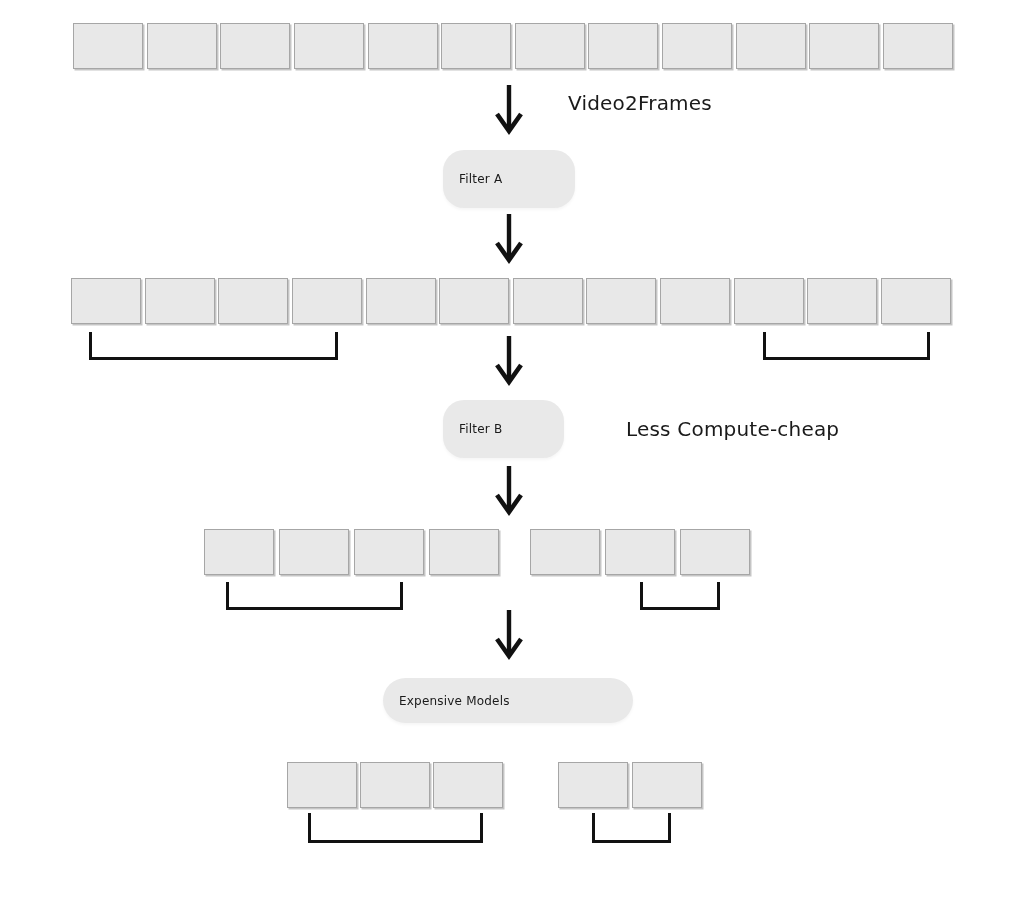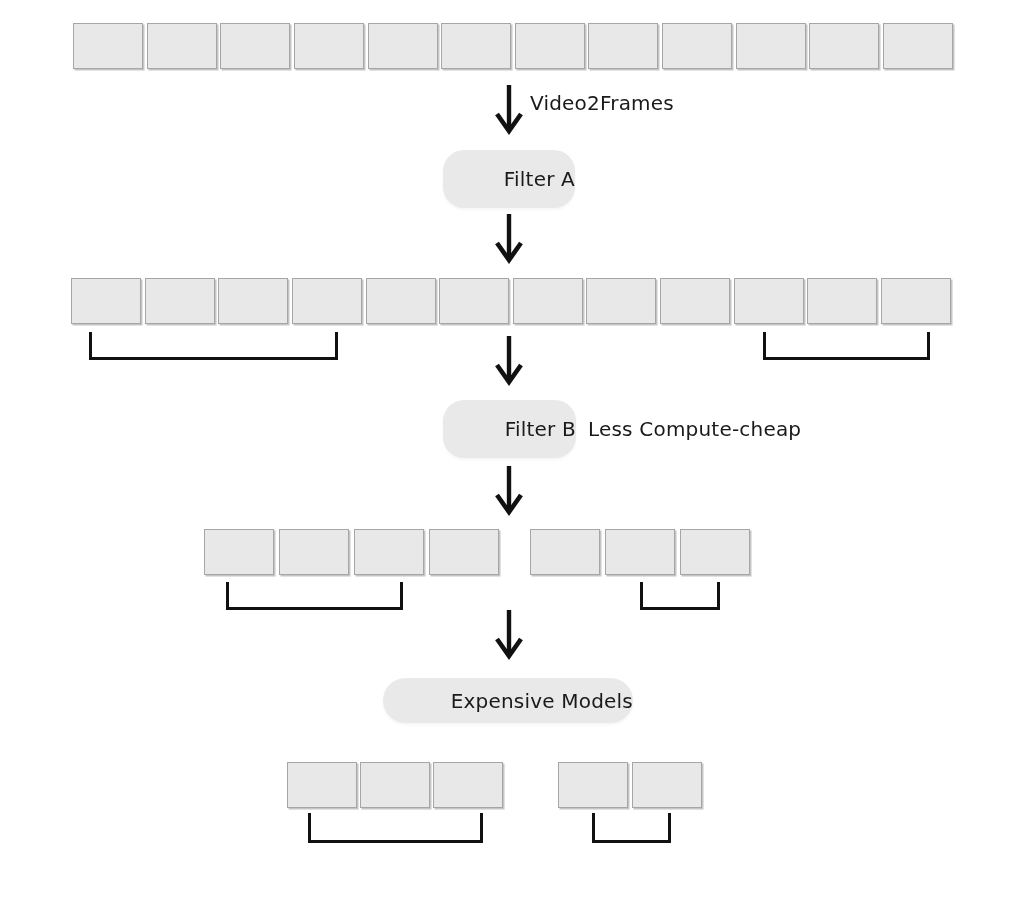--- a/index.html
+++ b/index.html
@@ -37,32 +37,33 @@
     position: absolute;
     border-left: 3px solid var(--line, #111);
     border-right: 3px solid var(--line, #111);
     border-bottom: 3px solid var(--line, #111);
   }
   .pill {
     position: absolute;
     background: var(--pill-fill, #e9e9e9);
     display: flex;
     align-items: center;
-    justify-content: flex-end;
-    font-size: 20px;
+    justify-content: flex-start;
+    font-size: 12px;
     letter-spacing: 0.2px;
     box-shadow: 0 2px 3px rgba(0,0,0,0.04);
     padding-left: 16px;
   }
   .side-label {
     position: absolute;
     font-size: 20px;
     line-height: 24px;
     white-space: nowrap;
     letter-spacing: 0.2px;
+    margin-left: 38px;
   }
   .arrow { position: absolute; }
   .arrow line, .arrow path { stroke: var(--line, #111); }
 </style>
 </head>
 <body>
 
 <div class="canvas">
 
   <div class="frames-row" style="left:73px; top:23px; width:880px;">
@@ -110,21 +111,21 @@
       <div class="frame"></div>
     </div>
   <div class="bracket" style="left:89px; top:332px; width:249px; height:28px;"></div>
   <div class="bracket" style="left:763px; top:332px; width:167px; height:28px;"></div>
 
   <svg class="arrow" style="left:494px; top:334px;" width="30" height="54" viewBox="0 0 30 54">
     <line x1="15" y1="2" x2="15" y2="46" stroke-width="4.4"></line>
     <path d="M3 31 L15 48 L27 31" fill="none" stroke-width="4.6"></path>
   </svg>
 
-  <div class="pill" style="left:443px; top:400px; width:133px; height:58px; border-radius:21px;">
+  <div class="pill" style="left:443px; top:400px; width:121px; height:58px; border-radius:21px;">
     <span>Filter B</span>
   </div>
   <div class="side-label" style="left:588px; top:417px;">Less Compute-cheap</div>
 
   <svg class="arrow" style="left:494px; top:464px;" width="30" height="54" viewBox="0 0 30 54">
     <line x1="15" y1="2" x2="15" y2="46" stroke-width="4.4"></line>
     <path d="M3 31 L15 48 L27 31" fill="none" stroke-width="4.6"></path>
   </svg>
 
   <div class="frame-group" style="left:204px; top:529px; gap:5px;">

